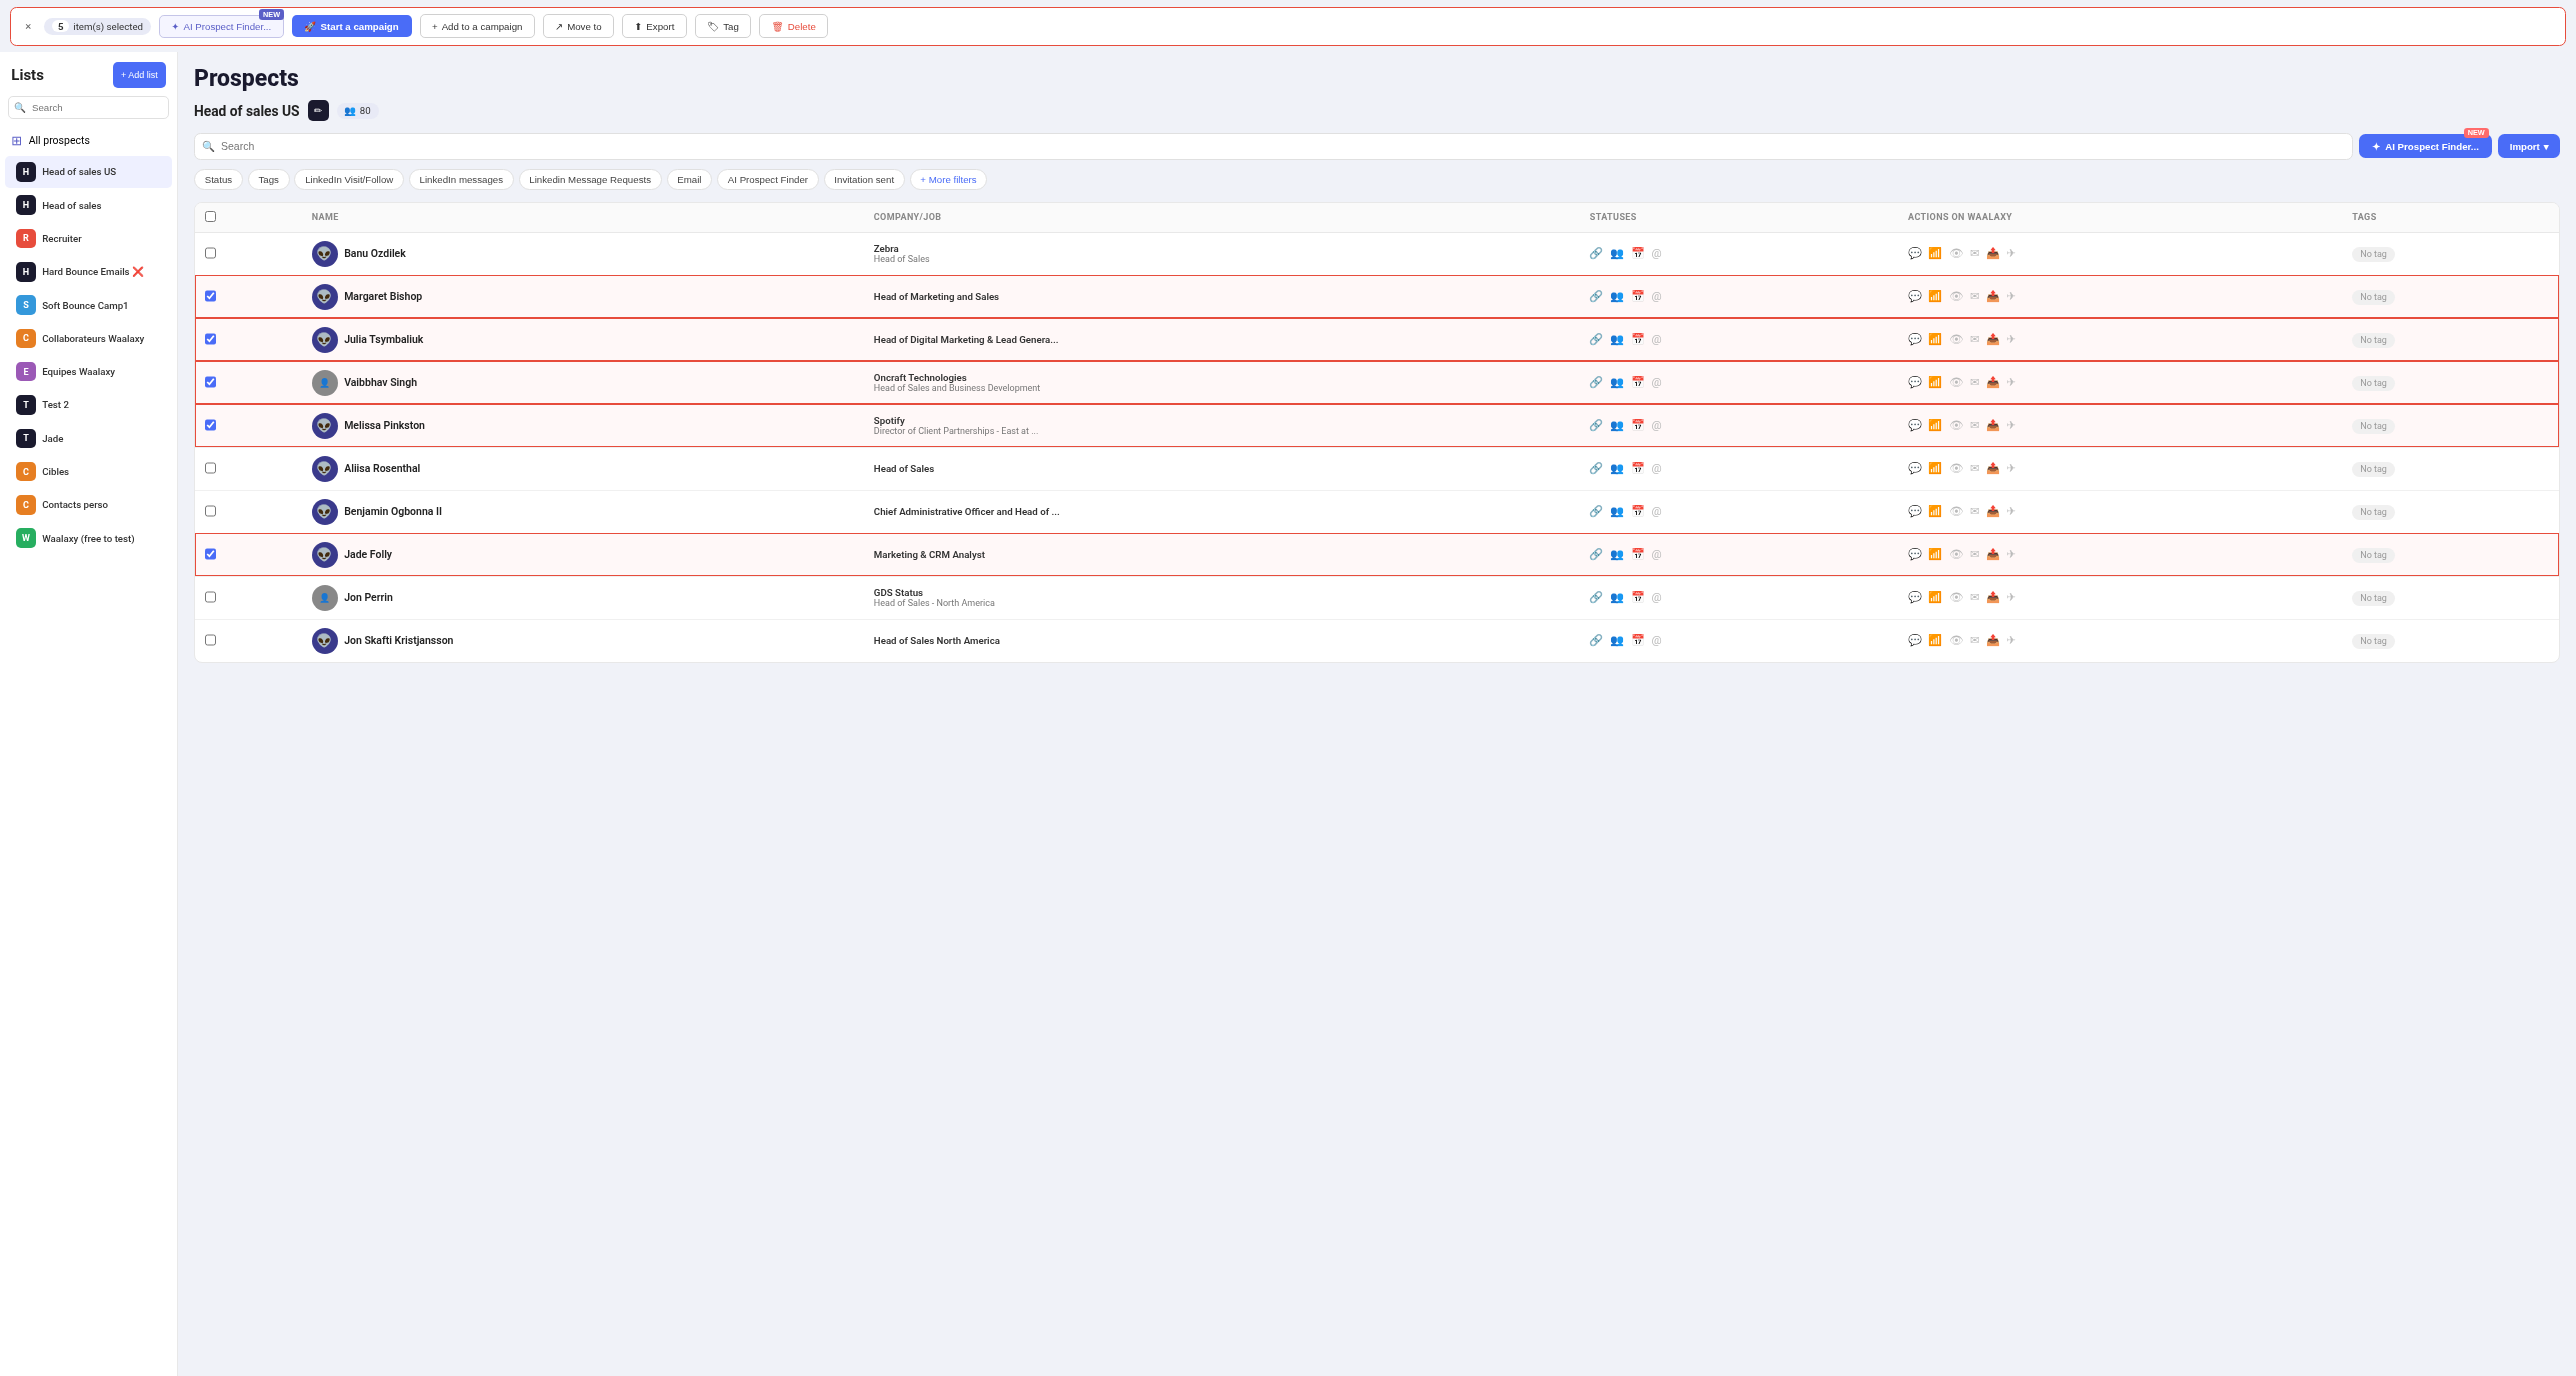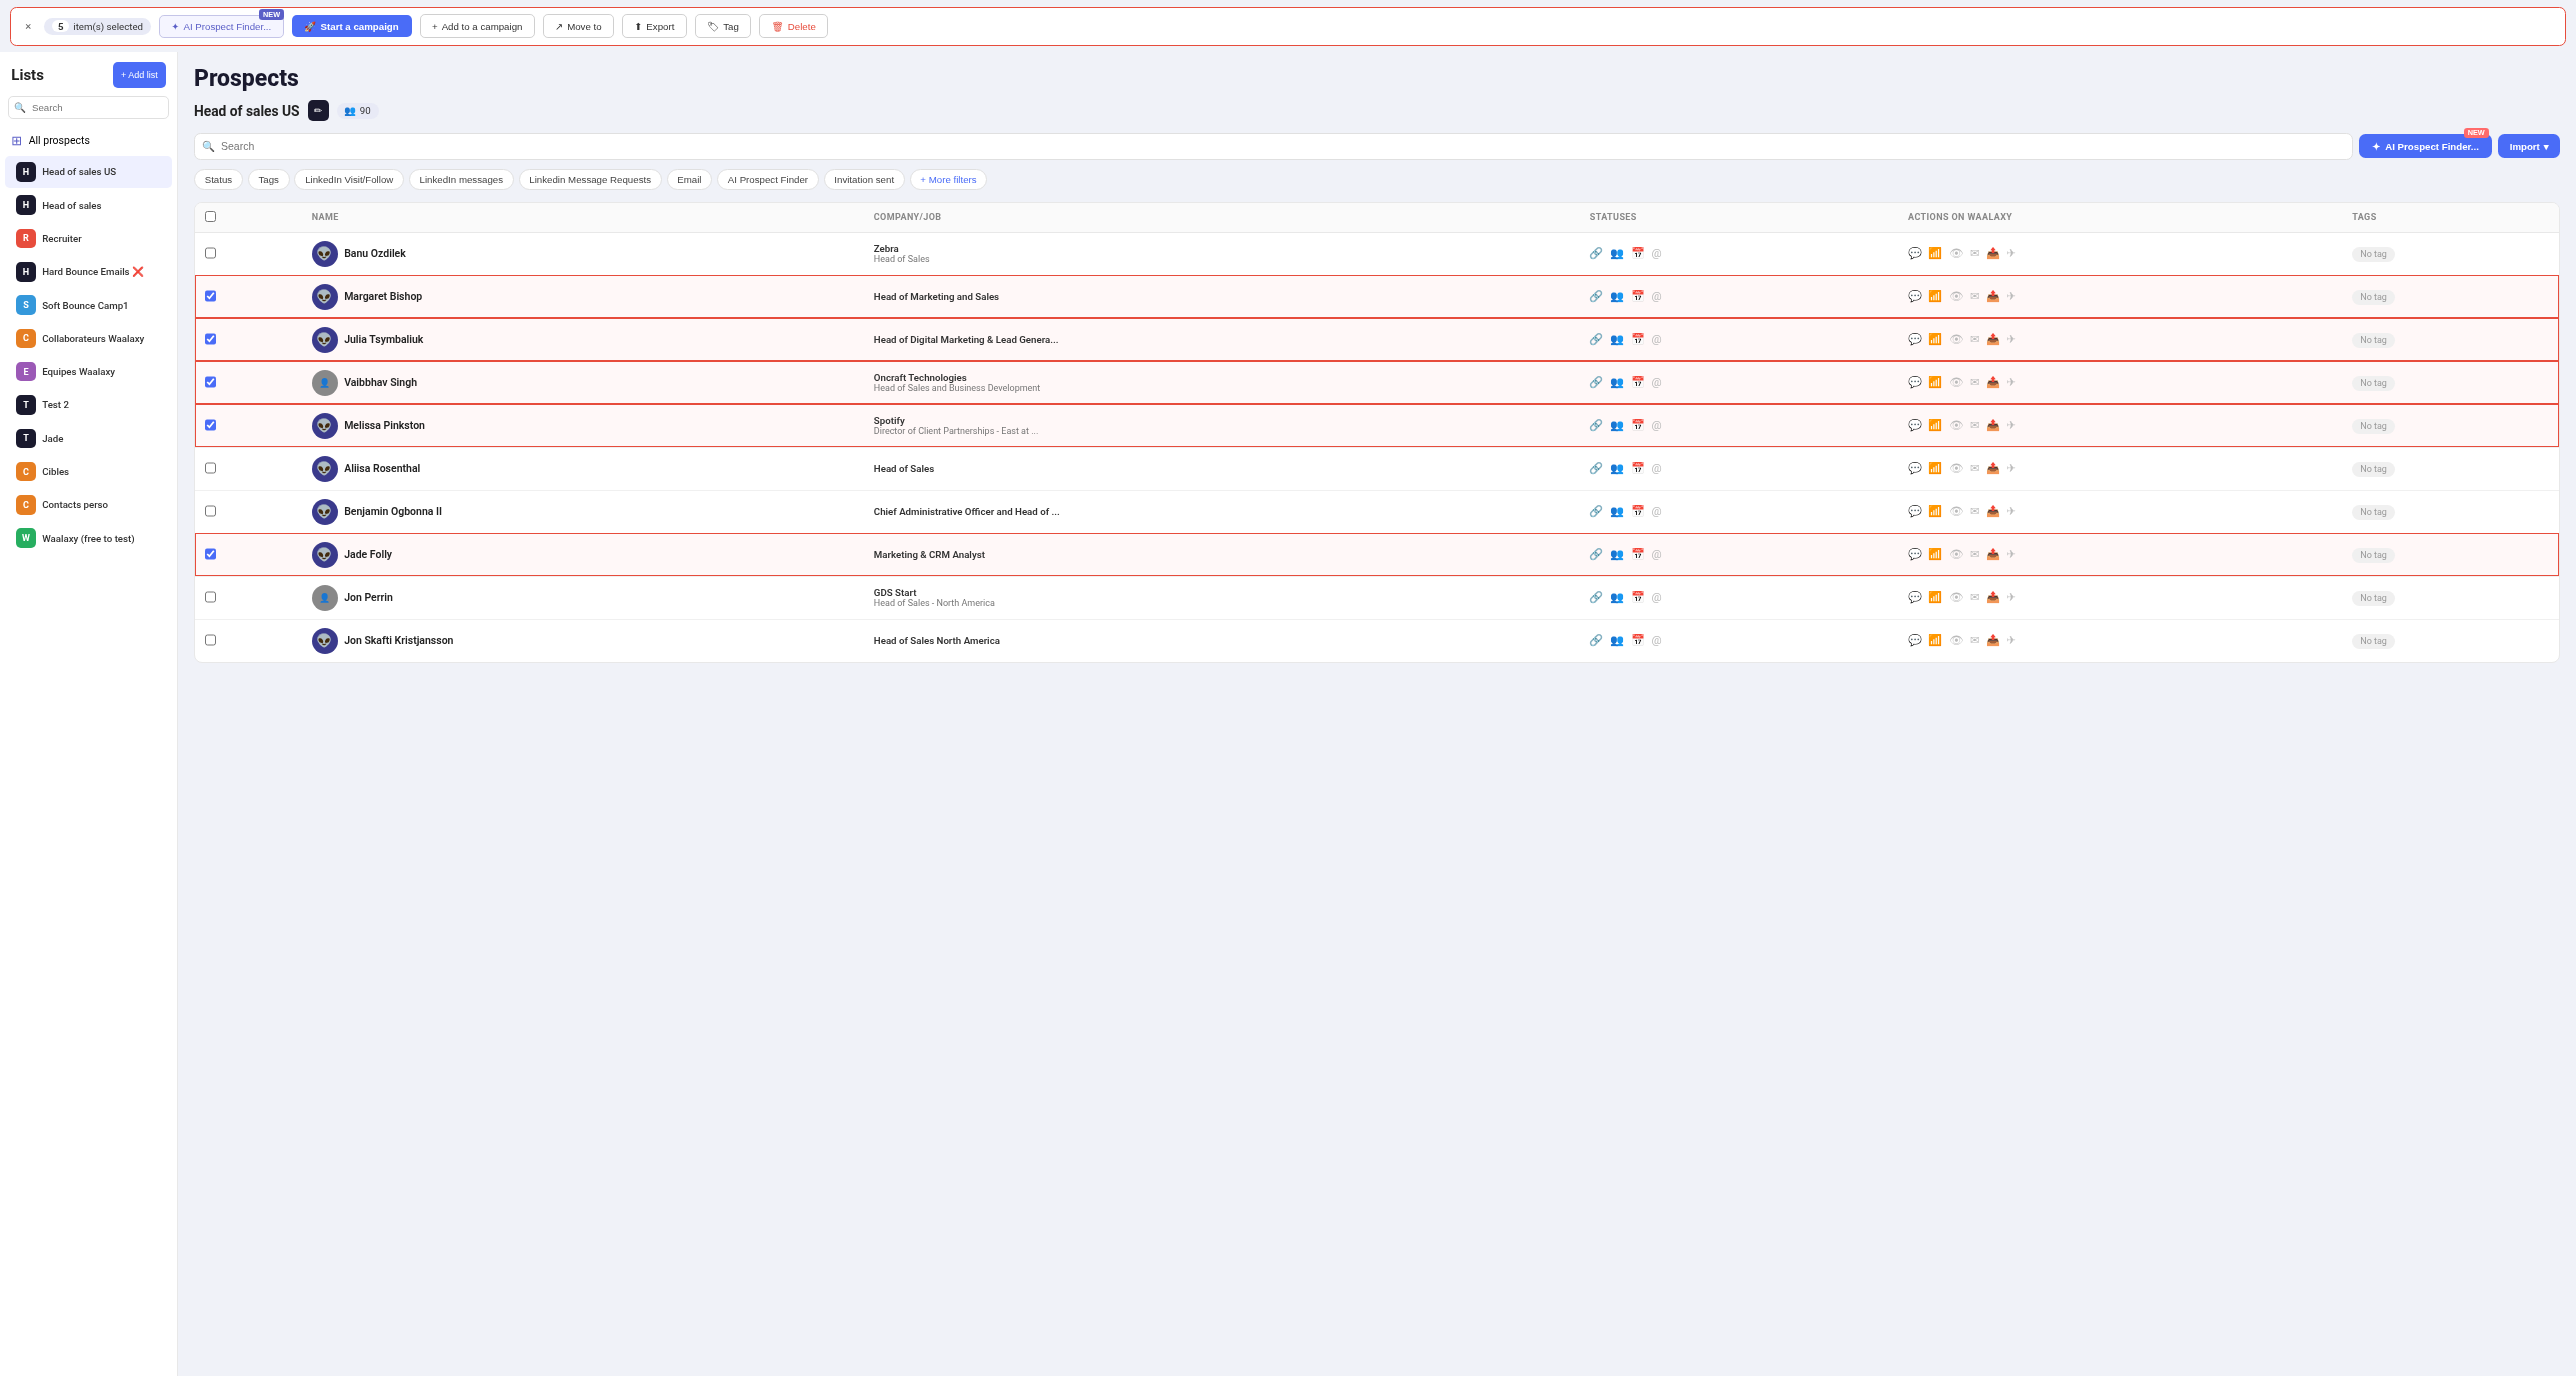--- a/index.html
+++ b/index.html
@@ -200,21 +200,21 @@
       </div>
   </div>
 
   <div class="content">
     <div class="page-title">Prospects</div>
     <div class="list-header">
       <span class="list-name">Head of sales US</span>
       <div class="edit-btn">✏</div>
       <div class="count-badge">
         <span>👥</span>
-        <span>90</span>
+        <span>80</span>
       </div>
     </div>
 
     <div class="search-bar">
       <div class="search-input-wrap">
         <span class="s-icon">🔍</span>
         <input type="text" placeholder="Search" style="">
       </div>
       <button class="ai-finder-btn">
         <span class="new-tag">NEW</span>
@@ -505,21 +505,21 @@
             </tr>
             <tr>
               <td><input type="checkbox" style=""></td>
               <td>
                 <div class="name-col">
                   <div style="width:26px;height:26px;border-radius:50%;background:#888;display:flex;align-items:center;justify-content:center;color:white;font-size:9px;">👤</div>
                   <span class="prospect-name">Jon Perrin</span>
                 </div>
               </td>
               <td>
-                <div class="company-name">GDS Start</div>
+                <div class="company-name">GDS Status</div>
                 <div class="job-title">Head of Sales - North America</div>
               </td>
               <td>
                 <div class="action-icons">
     <span title="Link">🔗</span>
     <span title="People">👥</span>
     <span title="Calendar">📅</span>
     <span title="Email">@</span>
   </div>
               </td>

